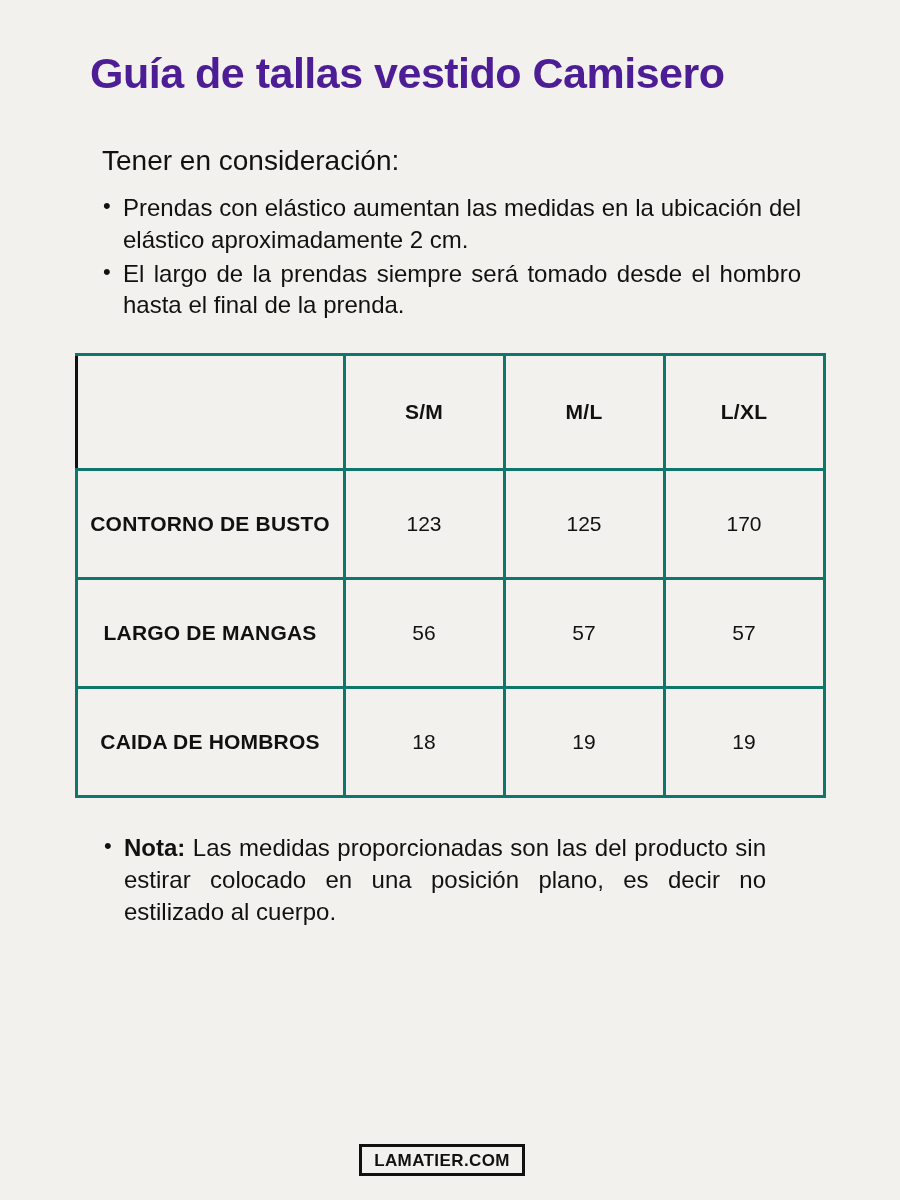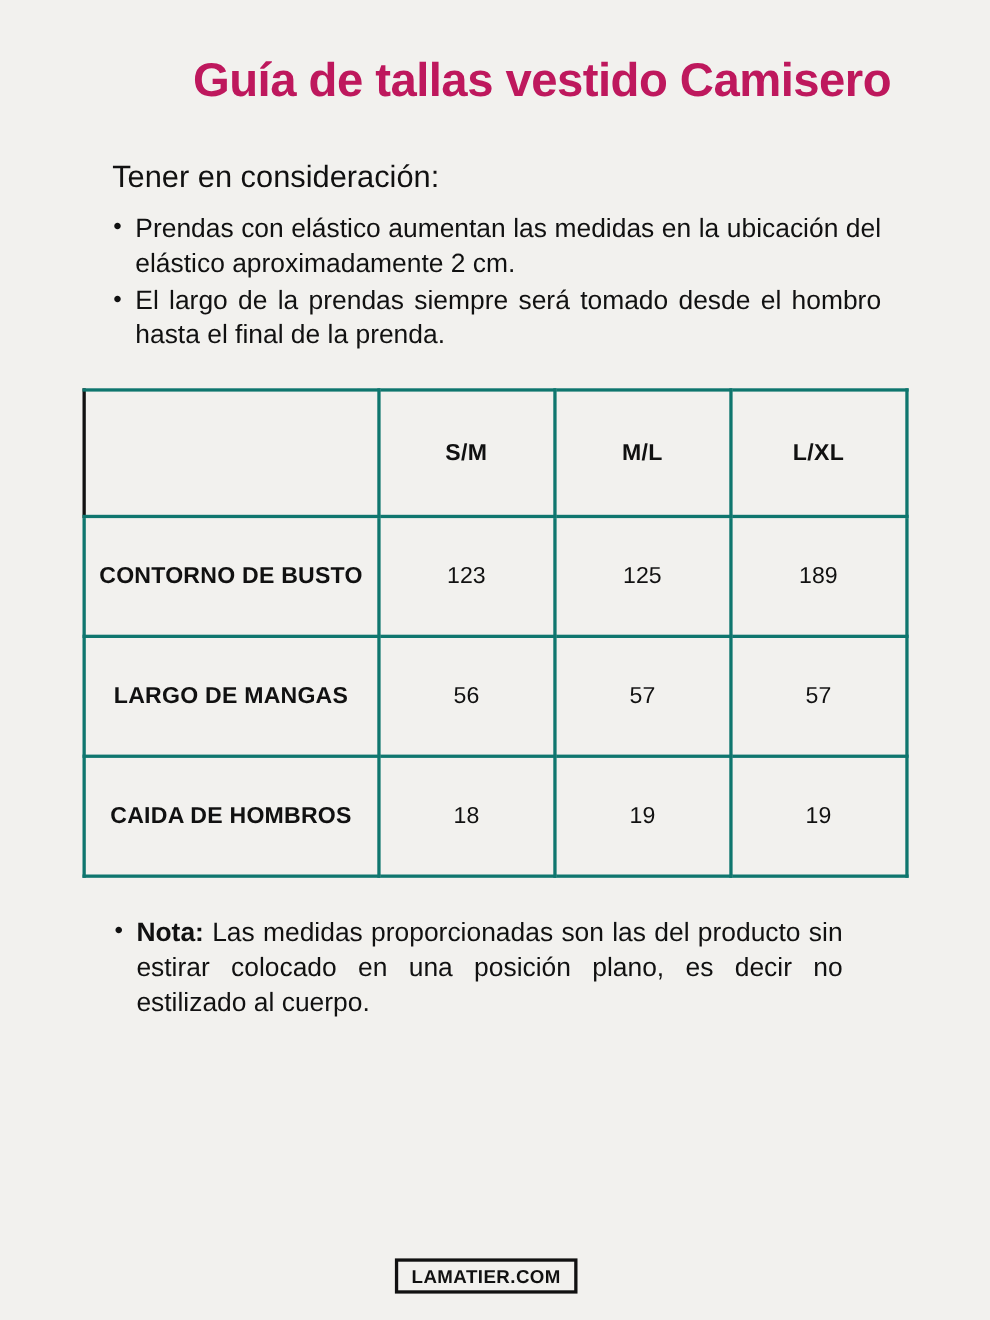--- a/index.html
+++ b/index.html
@@ -15,28 +15,28 @@
     overflow: hidden;
   }
   .page {
     width: 900px;
     height: 1200px;
     box-sizing: border-box;
     padding: 46px 60px 0 60px;
     position: relative;
   }
   .title {
-    text-align: right;
+    text-align: left;
     font-size: 43px;
     font-weight: 900;
     line-height: 1.28;
     letter-spacing: -0.5px;
     margin: 0 0 0 0;
     padding: 0 30px;
-    color: #be185d;
+    color: #4c1d95;
   }
   .notes {
     margin-top: 42px;
     padding: 0 26px 0 26px;
   }
   .notes-lead {
     font-size: 28px;
     line-height: 1.3;
     margin: 0 0 6px 16px;
   }
@@ -171,21 +171,21 @@
         <th>S/M</th>
         <th>M/L</th>
         <th>L/XL</th>
       </tr>
     </thead>
     <tbody>
       <tr>
         <td class="rowlabel">CONTORNO DE BUSTO</td>
         <td class="value">123</td>
         <td class="value">125</td>
-        <td class="value">189</td>
+        <td class="value">170</td>
       </tr>
       <tr>
         <td class="rowlabel">LARGO DE MANGAS</td>
         <td class="value">56</td>
         <td class="value">57</td>
         <td class="value">57</td>
       </tr>
       <tr>
         <td class="rowlabel">CAIDA DE HOMBROS</td>
         <td class="value">18</td>

